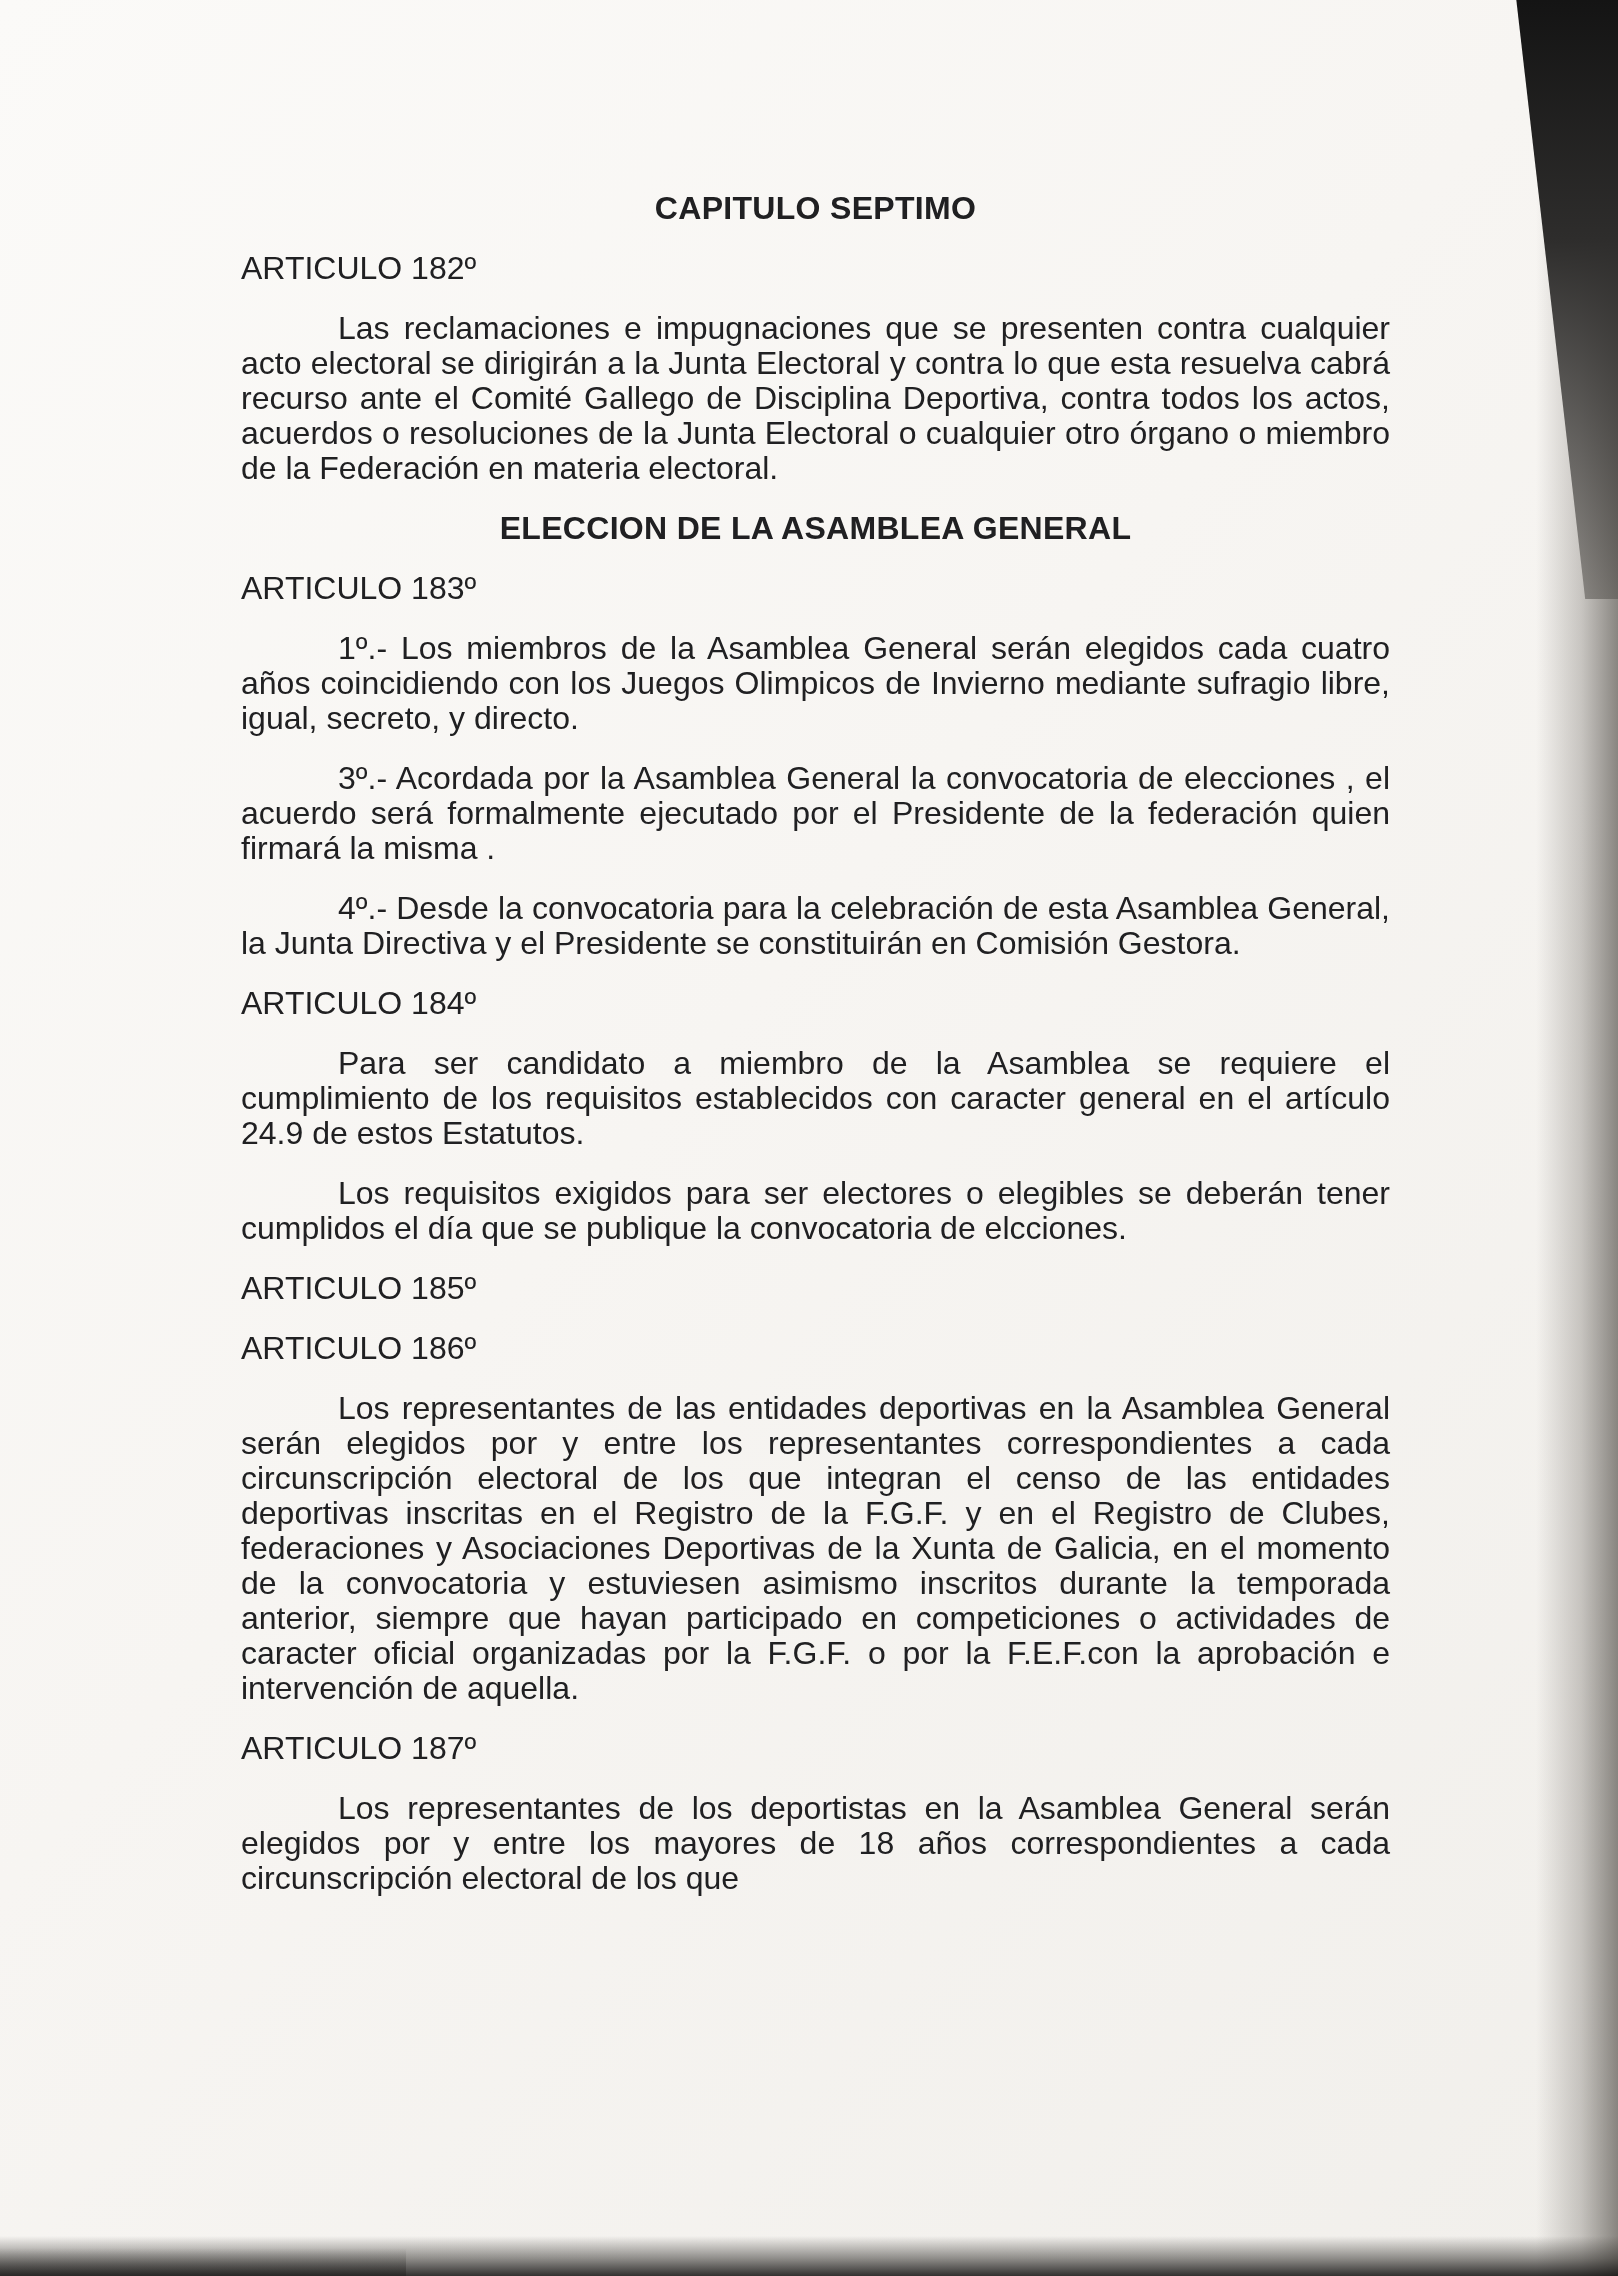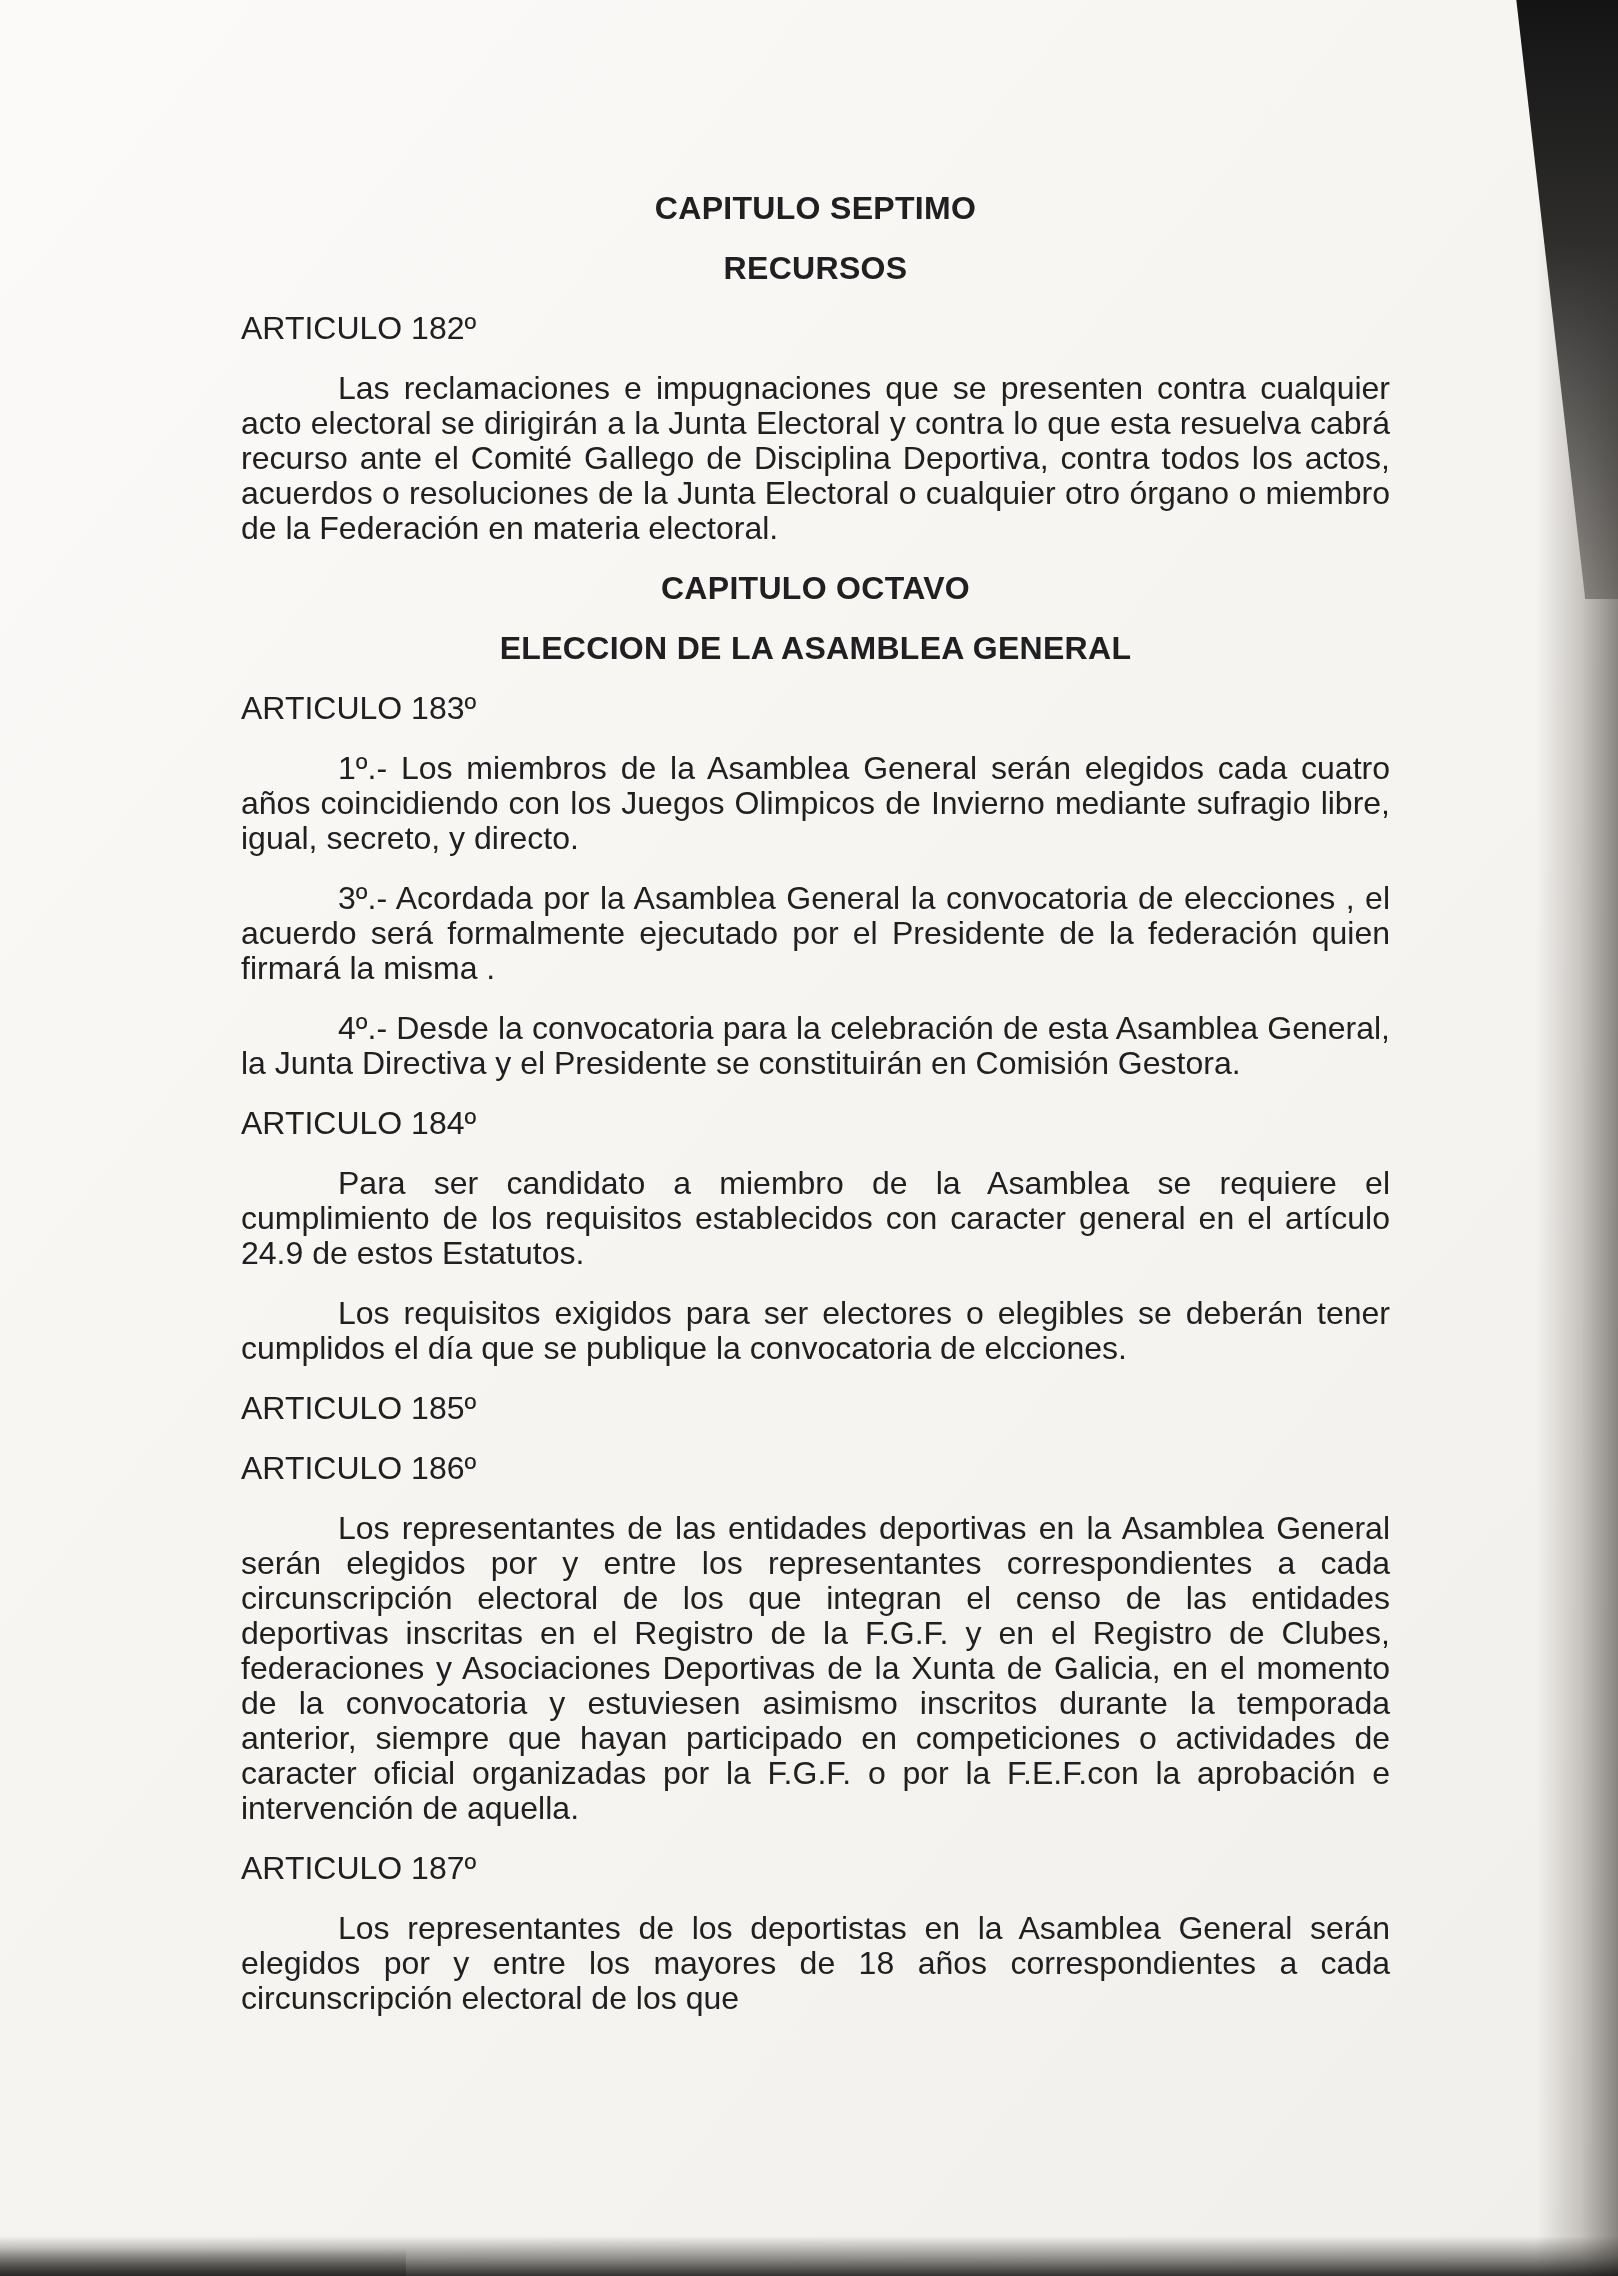--- a/index.html
+++ b/index.html
@@ -96,26 +96,24 @@
   }
 </style>
 </head>
 <body>
 
 <div class="page">
 
   <div class="content">
 
     <p class="chapter-title">CAPITULO SEPTIMO</p>
-    <p class="chapter-subtitle">RECURSOS</p>
 
     <p class="article-heading">ARTICULO 182º</p>
     <p class="para">Las reclamaciones e impugnaciones que se presenten contra cualquier acto electoral se dirigirán a la Junta Electoral y contra lo que esta resuelva cabrá recurso ante el Comité Gallego de Disciplina Deportiva, contra todos los actos, acuerdos o resoluciones de la Junta Electoral o cualquier otro órgano o miembro de la Federación en materia electoral.</p>
 
-    <p class="chapter-title">CAPITULO OCTAVO</p>
     <p class="chapter-subtitle">ELECCION DE LA ASAMBLEA GENERAL</p>
 
     <p class="article-heading">ARTICULO 183º</p>
     <p class="para">1º.- Los miembros de la Asamblea General serán elegidos cada cuatro años coincidiendo con los Juegos Olimpicos de Invierno mediante sufragio libre, igual, secreto, y directo.</p>
     <p class="para">3º.- Acordada por la Asamblea General la convocatoria de elecciones , el acuerdo será formalmente ejecutado por el Presidente de la federación quien firmará la misma .</p>
     <p class="para">4º.- Desde la convocatoria para la celebración de esta Asamblea General, la Junta Directiva y el Presidente se constituirán en Comisión Gestora.</p>
 
     <p class="article-heading">ARTICULO 184º</p>
     <p class="para">Para ser candidato a miembro de la Asamblea se requiere el cumplimiento de los requisitos establecidos con caracter general en el artículo 24.9 de estos Estatutos.</p>
     <p class="para">Los requisitos exigidos para ser electores o elegibles se deberán tener cumplidos el día que se publique la convocatoria de elcciones.</p>

